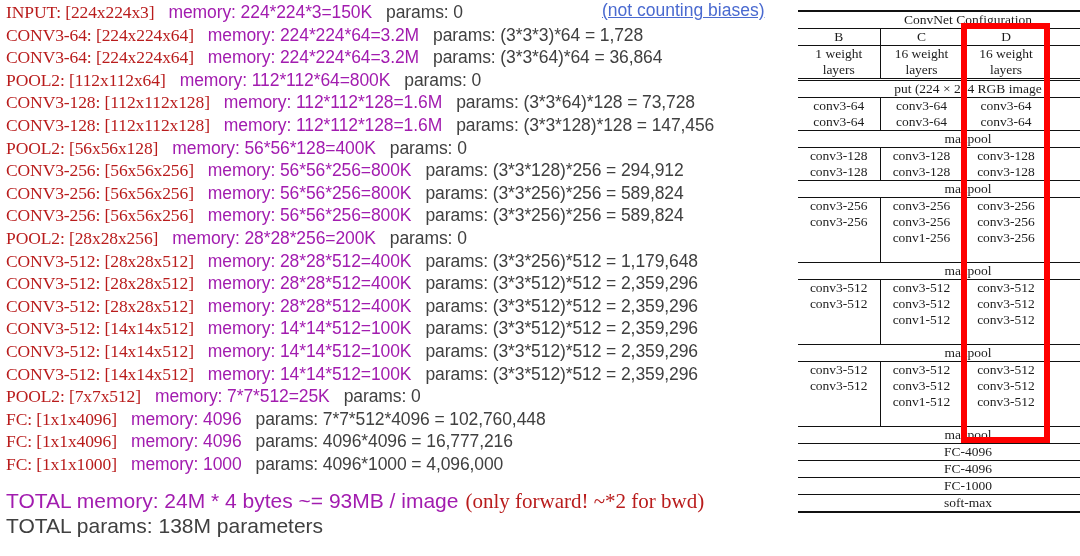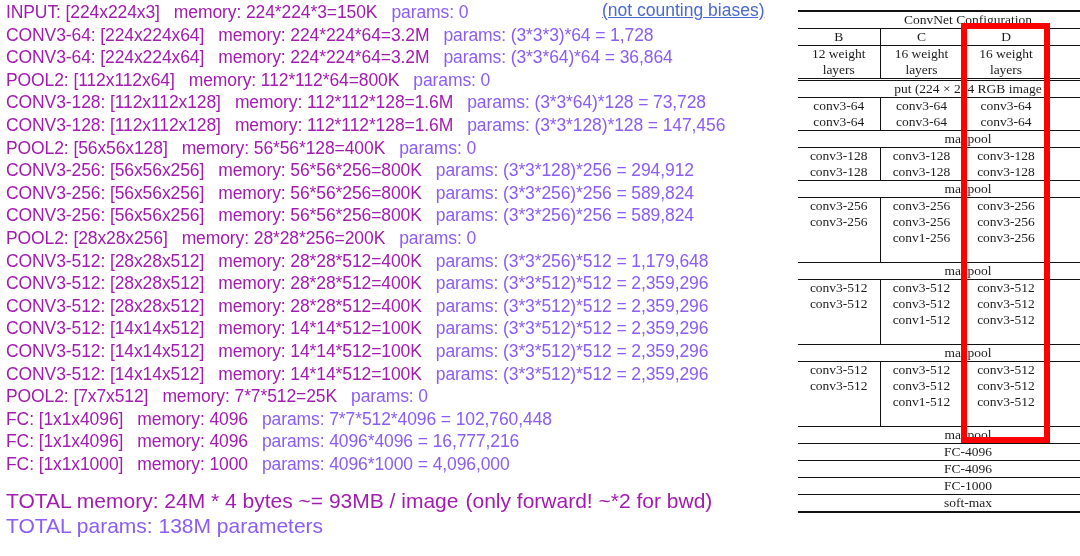--- a/index.html
+++ b/index.html
@@ -22,23 +22,23 @@
   .line {
     height: 22.6px;
     line-height: 22.6px;
     white-space: nowrap;
     font-size: 17.5px;
     font-family: "Liberation Sans", sans-serif;
     letter-spacing: -0.1px;
   }
   .line.blank { height: 13px; }
   .seg { display: inline; }
-  .k-black { color: #a21caf; }
+  .k-black { color: #b91c1c; font-family: Liberation Serif, serif; }
   .k-red   { color: #a21caf; }
-  .k-blue  { color: #8b5cf6; }
+  .k-blue  { color: #404040; }
   .sp1 { display:inline-block; width:7px; }
   .sp2 { display:inline-block; width:14px; }
 
   .total-line {
     height: 25px;
     line-height: 25px;
     white-space: nowrap;
     font-size: 21px;
   }
 
@@ -144,21 +144,21 @@
         <tr>
           <td colspan="4" class="hr-thick title-cell tall">ConvNet Configuration</td>
         </tr>
         <tr>
           <td class="hr-thin tall vdiv-r">B</td>
           <td class="hr-thin tall vdiv-r">C</td>
           <td class="hr-thin tall vdiv-r">D</td>
           <td class="hr-thin tall">E</td>
         </tr>
         <tr>
-          <td class="hr-thin vdiv-r">12 weight</td>
+          <td class="hr-thin vdiv-r">1 weight</td>
           <td class="hr-thin vdiv-r">16 weight</td>
           <td class="hr-thin vdiv-r">16 weight</td>
           <td class="hr-thin">19</td>
         </tr>
         <tr>
           <td class="vdiv-r">layers</td>
           <td class="vdiv-r">layers</td>
           <td class="vdiv-r">layers</td>
           <td></td>
         </tr>

